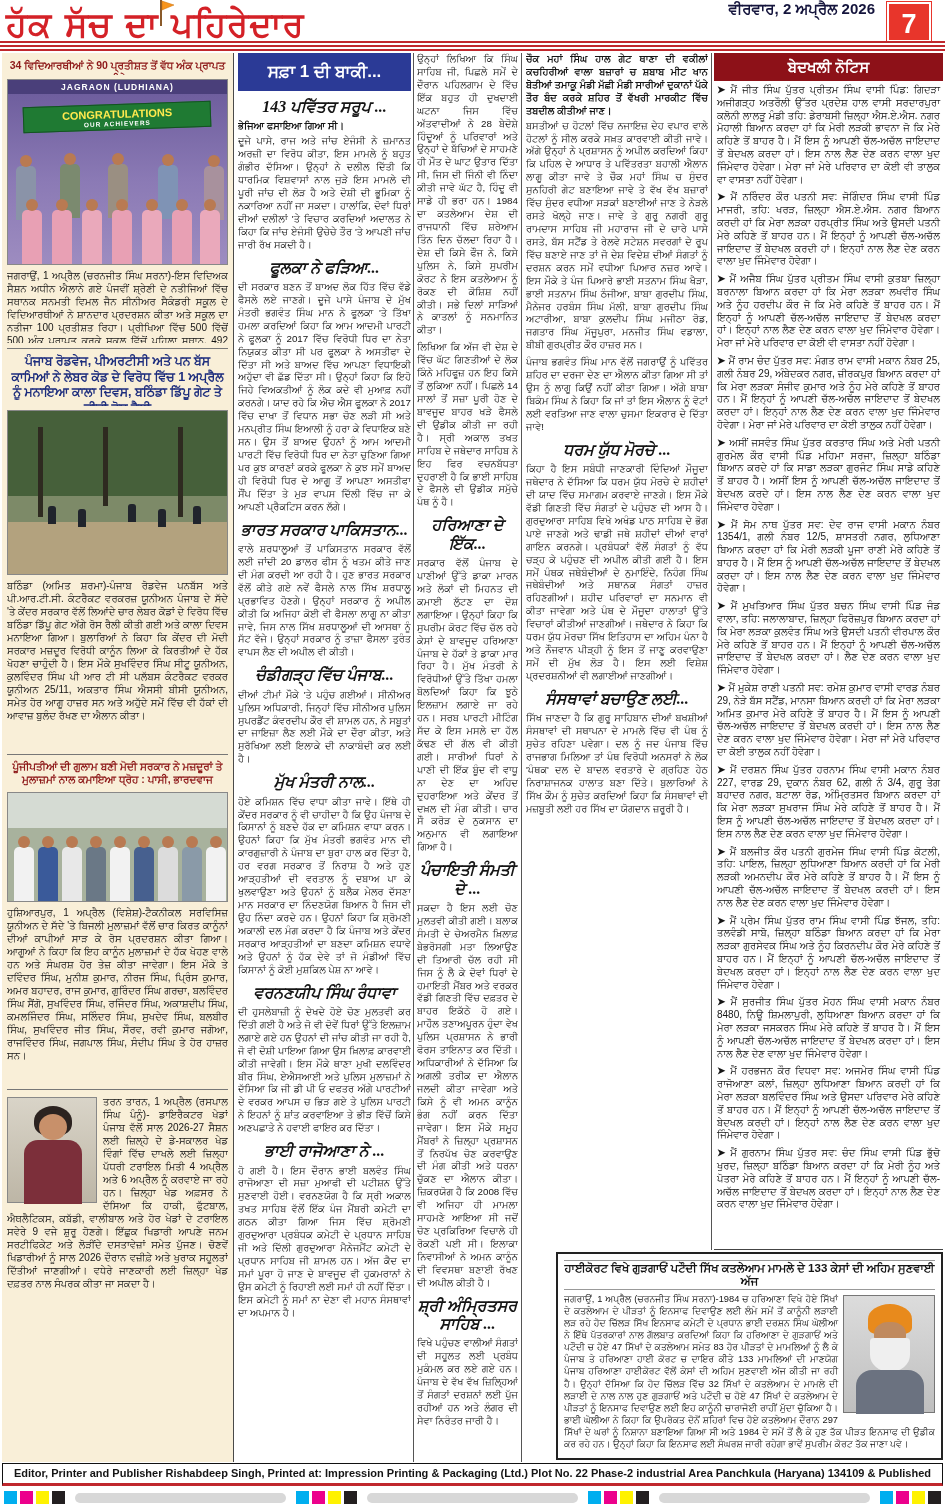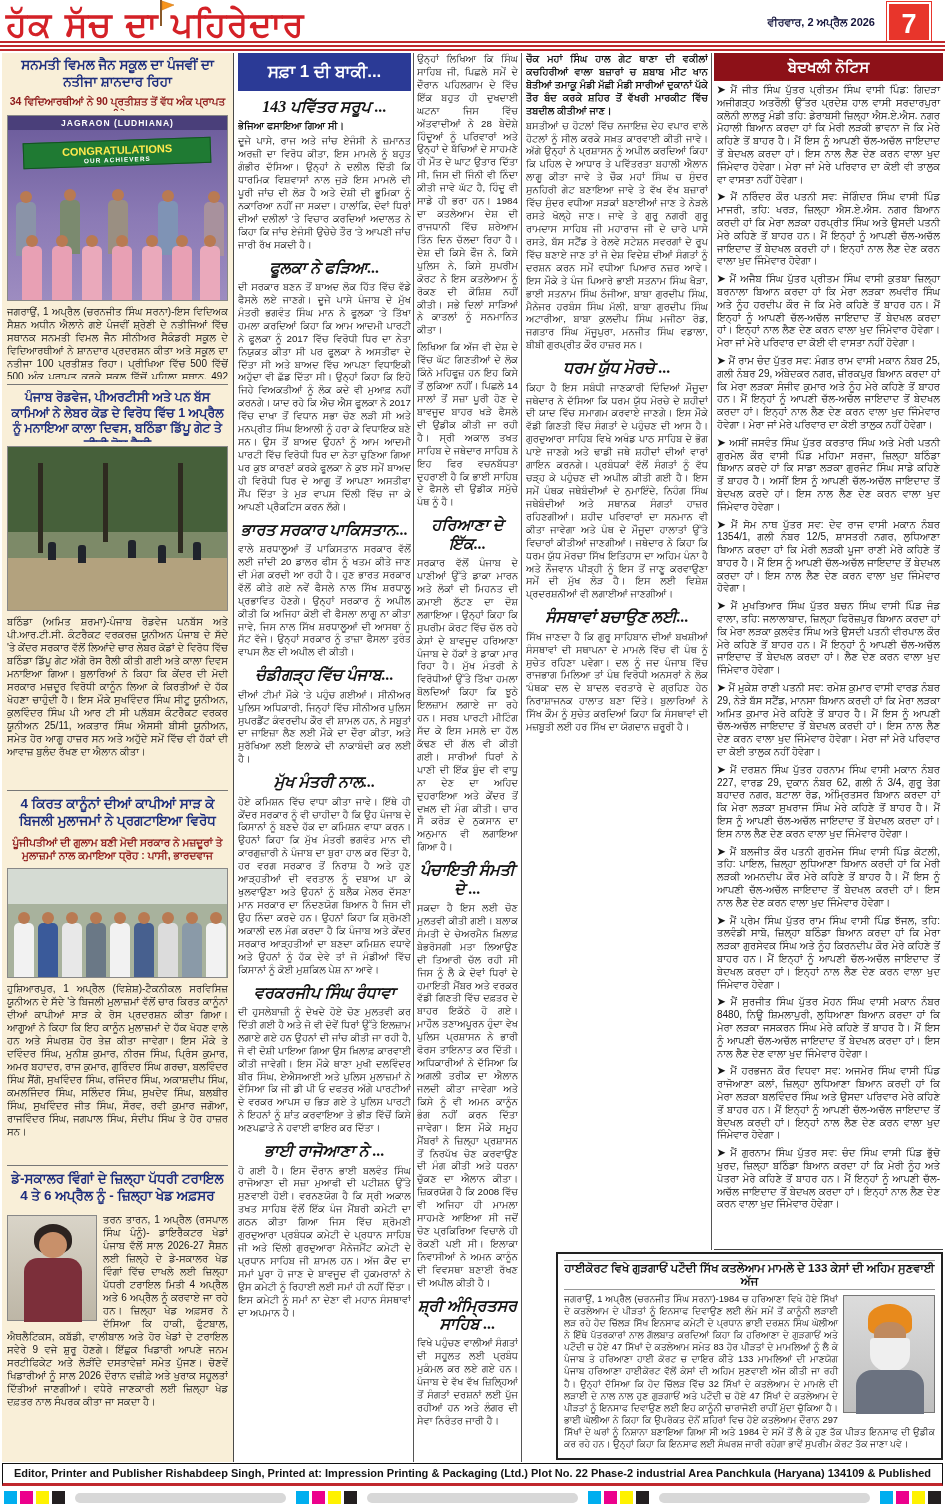--- a/index.html
+++ b/index.html
@@ -4,21 +4,21 @@
 <style>
   *{box-sizing:border-box;margin:0;padding:0;}
   html,body{background:#fff;}
   body{width:945px;height:1507px;position:relative;font-family:"Liberation Sans",sans-serif;color:#151515;overflow:hidden;}
 
   
   .masthead-title{position:absolute;left:6px;top:4px;font-family:"DejaVu Sans",sans-serif;font-weight:bold;font-size:34px;color:#d42127;letter-spacing:1px;white-space:nowrap;}
   .flag{position:absolute;left:148px;top:0px;width:26px;height:26px;}
   .head-rules{position:absolute;left:0;top:41px;width:945px;height:10px;
     background:linear-gradient(#c0272d 0 2px,#fff 2px 4px,#c0272d 4px 6px,#fff 6px 8px,#c0272d 8px 10px);}
-  .dateline{position:absolute;right:70px;top:16px;font-weight:bold;font-size:11px;color:#14143c;}
+  .dateline{position:absolute;right:70px;top:0;font-weight:bold;font-size:15px;color:#14143c;}
   .pagenum{position:absolute;right:14px;top:2px;width:44px;height:40px;background:#e8352b;color:#fff;
     font-size:27px;font-weight:bold;text-align:center;line-height:40px;border:2px solid #fff;outline:1px solid #e8352b;}
 
   
   .leftcol{position:absolute;left:2px;top:53px;width:232px;height:1409px;background:#f9efd8;
     border-right:1px solid #4a4a4a;padding:4px 5px;overflow:hidden;}
   .lc-head{color:#1d2d7d;font-weight:bold;font-size:13.5px;text-align:center;line-height:1.25;overflow:hidden;}
   .lc-dek{color:#8e1a1a;font-weight:bold;font-size:10.5px;text-align:center;margin-top:2px;overflow:hidden;}
   .lc-body{font-size:10px;text-align:justify;line-height:1.3;overflow:hidden;}
   .lc-rule{border-top:1px solid #777;margin:5px 0;}
@@ -89,21 +89,20 @@
   <svg class="flag" viewBox="0 0 26 26">
     <rect x="12" y="0" width="2" height="26" fill="#8a5a2a"></rect>
     <path d="M14 1 L26 5 L14 10 Z" fill="#f7941d" stroke="#c96e08" stroke-width="0.5"></path>
   </svg>
   <div class="dateline">ਵੀਰਵਾਰ, 2 ਅਪ੍ਰੈਲ 2026</div>
   <div class="pagenum">7</div>
   <div class="head-rules"></div>
 </div>
 
 <div class="leftcol">
-  <div class="lc-head" style="height:36px">ਸਨਮਤੀ ਵਿਮਲ ਜੈਨ ਸਕੂਲ ਦਾ ਪੰਜਵੀਂ ਦਾ ਨਤੀਜਾ ਸ਼ਾਨਦਾਰ ਰਿਹਾ</div>
   <div class="lc-dek" style="height:16px">34 ਵਿਦਿਆਰਥੀਆਂ ਨੇ 90 ਪ੍ਰਤੀਸ਼ਤ ਤੋਂ ਵੱਧ ਅੰਕ ਪ੍ਰਾਪਤ ਕੀਤੇ</div>
   <div class="photo p1">
     <div class="p1-band-top">JAGRAON (LUDHIANA)</div>
     <div class="p1-band-green">
       <span>CONGRATULATIONS</span>
       <small>OUR ACHIEVERS</small>
     </div>
     <div class="person" style="left:8px;bottom:44px;background:#8a93a8;"></div>
     <div class="person" style="left:52px;bottom:46px;background:#7b8a6f;"></div>
     <div class="person" style="left:100px;bottom:46px;background:#9a8f82;"></div>
@@ -127,37 +126,35 @@
     <div class="trunk" style="left:170px;"></div>
     <div class="fig" style="left:40px;top:58%;"></div>
     <div class="fig" style="left:70px;top:60%;"></div>
     <div class="fig" style="left:120px;top:57%;"></div>
     <div class="fig" style="left:150px;top:60%;"></div>
     <div class="fig" style="left:185px;top:58%;"></div>
   </div>
   <div class="lc-body" style="height:170px">ਬਠਿੰਡਾ (ਅਮਿਤ ਸ਼ਰਮਾ)-ਪੰਜਾਬ ਰੋਡਵੇਜ ਪਨਬੱਸ ਅਤੇ ਪੀ.ਆਰ.ਟੀ.ਸੀ. ਕੰਟਰੈਕਟ ਵਰਕਰਜ਼ ਯੂਨੀਅਨ ਪੰਜਾਬ ਦੇ ਸੱਦੇ 'ਤੇ ਕੇਂਦਰ ਸਰਕਾਰ ਵੱਲੋਂ ਲਿਆਂਦੇ ਚਾਰ ਲੇਬਰ ਕੋਡਾਂ ਦੇ ਵਿਰੋਧ ਵਿੱਚ ਬਠਿੰਡਾ ਡਿੱਪੂ ਗੇਟ ਅੱਗੇ ਰੋਸ ਰੈਲੀ ਕੀਤੀ ਗਈ ਅਤੇ ਕਾਲਾ ਦਿਵਸ ਮਨਾਇਆ ਗਿਆ। ਬੁਲਾਰਿਆਂ ਨੇ ਕਿਹਾ ਕਿ ਕੇਂਦਰ ਦੀ ਮੋਦੀ ਸਰਕਾਰ ਮਜ਼ਦੂਰ ਵਿਰੋਧੀ ਕਾਨੂੰਨ ਲਿਆ ਕੇ ਕਿਰਤੀਆਂ ਦੇ ਹੱਕ ਖੋਹਣਾ ਚਾਹੁੰਦੀ ਹੈ। ਇਸ ਮੌਕੇ ਸੁਖਵਿੰਦਰ ਸਿੰਘ ਸੀਟੂ ਯੂਨੀਅਨ, ਕੁਲਵਿੰਦਰ ਸਿੰਘ ਪੀ ਆਰ ਟੀ ਸੀ ਪਲੱਬਸ ਕੰਟਰੈਕਟ ਵਰਕਰ ਯੂਨੀਅਨ 25/11, ਅਕਤਾਰ ਸਿੰਘ ਐਸਸੀ ਬੀਸੀ ਯੂਨੀਅਨ, ਸਮੇਤ ਹੋਰ ਆਗੂ ਹਾਜ਼ਰ ਸਨ ਅਤੇ ਅਹੁੱਦੇ ਸਮੇਂ ਵਿੱਚ ਵੀ ਹੱਕਾਂ ਦੀ ਆਵਾਜ਼ ਬੁਲੰਦ ਰੱਖਣ ਦਾ ਐਲਾਨ ਕੀਤਾ।</div>
   <div class="lc-rule"></div>
 
-  <div class="lc-head" style="height:38px">4 ਕਿਰਤ ਕਾਨੂੰਨਾਂ ਦੀਆਂ ਕਾਪੀਆਂ ਸਾੜ ਕੇ ਬਿਜਲੀ ਮੁਲਾਜਮਾਂ ਨੇ ਪ੍ਰਗਟਾਇਆ ਵਿਰੋਧ</div>
   <div class="lc-dek" style="height:28px">ਪੂੰਜੀਪਤੀਆਂ ਦੀ ਗੁਲਾਮ ਬਣੀ ਮੋਦੀ ਸਰਕਾਰ ਨੇ ਮਜ਼ਦੂਰਾਂ ਤੇ ਮੁਲਾਜ਼ਮਾਂ ਨਾਲ ਕਮਾਇਆ ਧ੍ਰੋਹ : ਪਾਸੀ, ਭਾਰਦਵਾਜ</div>
   <div class="photo p3">
     <div class="person" style="left:6px;bottom:0;background:#f2f2f2;"></div>
     <div class="person" style="left:30px;bottom:0;background:#3a5a9a;"></div>
     <div class="person" style="left:54px;bottom:0;background:#e8e8e8;"></div>
     <div class="person" style="left:78px;bottom:0;background:#6a7886;"></div>
     <div class="person" style="left:102px;bottom:0;background:#f2f2f2;"></div>
     <div class="person" style="left:126px;bottom:0;background:#47608f;"></div>
     <div class="person" style="left:150px;bottom:0;background:#dcdcdc;"></div>
     <div class="person" style="left:174px;bottom:0;background:#8a9aa8;"></div>
     <div class="person" style="left:198px;bottom:0;background:#f2f2f2;"></div>
   </div>
   <div class="lc-body" style="height:178px">ਹੁਸ਼ਿਆਰਪੁਰ, 1 ਅਪ੍ਰੈਲ (ਵਿਸ਼ੇਸ਼)-ਟੈਕਨੀਕਲ ਸਰਵਿਸਿਜ਼ ਯੂਨੀਅਨ ਦੇ ਸੱਦੇ 'ਤੇ ਬਿਜਲੀ ਮੁਲਾਜ਼ਮਾਂ ਵੱਲੋਂ ਚਾਰ ਕਿਰਤ ਕਾਨੂੰਨਾਂ ਦੀਆਂ ਕਾਪੀਆਂ ਸਾੜ ਕੇ ਰੋਸ ਪ੍ਰਦਰਸ਼ਨ ਕੀਤਾ ਗਿਆ। ਆਗੂਆਂ ਨੇ ਕਿਹਾ ਕਿ ਇਹ ਕਾਨੂੰਨ ਮੁਲਾਜ਼ਮਾਂ ਦੇ ਹੱਕ ਖੋਹਣ ਵਾਲੇ ਹਨ ਅਤੇ ਸੰਘਰਸ਼ ਹੋਰ ਤੇਜ਼ ਕੀਤਾ ਜਾਵੇਗਾ। ਇਸ ਮੌਕੇ ਤੇ ਦਵਿੰਦਰ ਸਿੰਘ, ਮੁਨੀਸ਼ ਕੁਮਾਰ, ਨੀਰਜ ਸਿੰਘ, ਪ੍ਰਿੰਸ ਕੁਮਾਰ, ਅਮਰ ਬਹਾਦਰ, ਰਾਜ ਕੁਮਾਰ, ਗੁਰਿੰਦਰ ਸਿੰਘ ਗਰਚਾ, ਬਲਵਿੰਦਰ ਸਿੰਘ ਸੈਂਗੋ, ਸੁਖਵਿੰਦਰ ਸਿੰਘ, ਰਜਿੰਦਰ ਸਿੰਘ, ਅਕਾਸ਼ਦੀਪ ਸਿੰਘ, ਕਮਲਜਿੰਦਰ ਸਿੰਘ, ਸਲਿੰਦਰ ਸਿੰਘ, ਸੁਖਦੇਵ ਸਿੰਘ, ਬਲਬੀਰ ਸਿੰਘ, ਸੁਖਵਿੰਦਰ ਜੀਤ ਸਿੰਘ, ਸੌਰਵ, ਰਵੀ ਕੁਮਾਰ ਜਗੋਆ, ਰਾਜਵਿੰਦਰ ਸਿੰਘ, ਜਗਪਾਲ ਸਿੰਘ, ਸੰਦੀਪ ਸਿੰਘ ਤੇ ਹੋਰ ਹਾਜ਼ਰ ਸਨ।</div>
   <div class="lc-rule"></div>
 
-  <div class="lc-head" style="height:42px">ਡੇ-ਸਕਾਲਰ ਵਿੰਗਾਂ ਦੇ ਜ਼ਿਲ੍ਹਾ ਪੱਧਰੀ ਟਰਾਇਲ 4 ਤੇ 6 ਅਪ੍ਰੈਲ ਨੂੰ - ਜ਼ਿਲ੍ਹਾ ਖੇਡ ਅਫ਼ਸਰ</div>
   <div class="lc-body" style="height:212px">
     <span class="p4">
       <span class="p4-hair"></span>
       <span class="p4-face"></span>
       <span class="p4-body"></span>
     </span>
     <span>ਤਰਨ ਤਾਰਨ, 1 ਅਪ੍ਰੈਲ (ਰਸਪਾਲ ਸਿੰਘ ਪੰਨੂੰ)- ਡਾਇਰੈਕਟਰ ਖੇਡਾਂ ਪੰਜਾਬ ਵੱਲੋਂ ਸਾਲ 2026-27 ਸੈਸ਼ਨ ਲਈ ਜ਼ਿਲ੍ਹੇ ਦੇ ਡੇ-ਸਕਾਲਰ ਖੇਡ ਵਿੰਗਾਂ ਵਿੱਚ ਦਾਖਲੇ ਲਈ ਜ਼ਿਲ੍ਹਾ ਪੱਧਰੀ ਟਰਾਇਲ ਮਿਤੀ 4 ਅਪ੍ਰੈਲ ਅਤੇ 6 ਅਪ੍ਰੈਲ ਨੂੰ ਕਰਵਾਏ ਜਾ ਰਹੇ ਹਨ। ਜ਼ਿਲ੍ਹਾ ਖੇਡ ਅਫ਼ਸਰ ਨੇ ਦੱਸਿਆ ਕਿ ਹਾਕੀ, ਫੁੱਟਬਾਲ, ਐਥਲੈਟਿਕਸ, ਕਬੱਡੀ, ਵਾਲੀਬਾਲ ਅਤੇ ਹੋਰ ਖੇਡਾਂ ਦੇ ਟਰਾਇਲ ਸਵੇਰੇ 9 ਵਜੇ ਸ਼ੁਰੂ ਹੋਣਗੇ। ਇੱਛੁਕ ਖਿਡਾਰੀ ਆਪਣੇ ਜਨਮ ਸਰਟੀਫਿਕੇਟ ਅਤੇ ਲੋੜੀਂਦੇ ਦਸਤਾਵੇਜ਼ਾਂ ਸਮੇਤ ਪੁੱਜਣ। ਚੋਣਵੇਂ ਖਿਡਾਰੀਆਂ ਨੂੰ ਸਾਲ 2026 ਦੌਰਾਨ ਵਜ਼ੀਫ਼ੇ ਅਤੇ ਖੁਰਾਕ ਸਹੂਲਤਾਂ ਦਿੱਤੀਆਂ ਜਾਣਗੀਆਂ। ਵਧੇਰੇ ਜਾਣਕਾਰੀ ਲਈ ਜ਼ਿਲ੍ਹਾ ਖੇਡ ਦਫ਼ਤਰ ਨਾਲ ਸੰਪਰਕ ਕੀਤਾ ਜਾ ਸਕਦਾ ਹੈ।</span>
   </div>
 </div>
 
@@ -168,21 +165,21 @@
       <div class="fl pb">ਭੇਜਿਆ ਫਸਾਇਆ ਗਿਆ ਸੀ।</div>
       <div class="fl p">ਦੂਜੇ ਪਾਸੇ, ਰਾਜ ਅਤੇ ਜਾਂਚ ਏਜੰਸੀ ਨੇ ਜ਼ਮਾਨਤ ਅਰਜ਼ੀ ਦਾ ਵਿਰੋਧ ਕੀਤਾ, ਇਸ ਮਾਮਲੇ ਨੂੰ ਬਹੁਤ ਗੰਭੀਰ ਦੱਸਿਆ। ਉਨ੍ਹਾਂ ਨੇ ਦਲੀਲ ਦਿੱਤੀ ਕਿ ਧਾਰਮਿਕ ਵਿਸ਼ਵਾਸਾਂ ਨਾਲ ਜੁੜੇ ਇਸ ਮਾਮਲੇ ਦੀ ਪੂਰੀ ਜਾਂਚ ਦੀ ਲੋੜ ਹੈ ਅਤੇ ਦੋਸ਼ੀ ਦੀ ਭੂਮਿਕਾ ਨੂੰ ਨਕਾਰਿਆ ਨਹੀਂ ਜਾ ਸਕਦਾ। ਹਾਲਾਂਕਿ, ਦੋਵਾਂ ਧਿਰਾਂ ਦੀਆਂ ਦਲੀਲਾਂ 'ਤੇ ਵਿਚਾਰ ਕਰਦਿਆਂ ਅਦਾਲਤ ਨੇ ਕਿਹਾ ਕਿ ਜਾਂਚ ਏਜੰਸੀ ਉਚੇਚੇ ਤੌਰ 'ਤੇ ਆਪਣੀ ਜਾਂਚ ਜਾਰੀ ਰੱਖ ਸਕਦੀ ਹੈ।</div>
       <div class="fl sub">ਫੂਲਕਾ ਨੇ ਫੜਿਆ...</div>
       <div class="fl p">ਦੀ ਸਰਕਾਰ ਬਣਨ ਤੋਂ ਬਾਅਦ ਲੋਕ ਹਿੱਤ ਵਿੱਚ ਵੱਡੇ ਫੈਸਲੇ ਲਏ ਜਾਣਗੇ। ਦੂਜੇ ਪਾਸੇ ਪੰਜਾਬ ਦੇ ਮੁੱਖ ਮੰਤਰੀ ਭਗਵੰਤ ਸਿੰਘ ਮਾਨ ਨੇ ਫੂਲਕਾ 'ਤੇ ਤਿੱਖਾ ਹਮਲਾ ਕਰਦਿਆਂ ਕਿਹਾ ਕਿ ਆਮ ਆਦਮੀ ਪਾਰਟੀ ਨੇ ਫੂਲਕਾ ਨੂੰ 2017 ਵਿੱਚ ਵਿਰੋਧੀ ਧਿਰ ਦਾ ਨੇਤਾ ਨਿਯੁਕਤ ਕੀਤਾ ਸੀ ਪਰ ਫੂਲਕਾ ਨੇ ਅਸਤੀਫਾ ਦੇ ਦਿੱਤਾ ਸੀ ਅਤੇ ਬਾਅਦ ਵਿੱਚ ਆਪਣਾ ਵਿਧਾਇਕੀ ਅਹੁੱਦਾ ਵੀ ਛੱਡ ਦਿੱਤਾ ਸੀ। ਉਨ੍ਹਾਂ ਕਿਹਾ ਕਿ ਇਹੋ ਜਿਹੇ ਵਿਅਕਤੀਆਂ ਨੂੰ ਲੋਕ ਕਦੇ ਵੀ ਮੁਆਫ਼ ਨਹੀਂ ਕਰਨਗੇ। ਯਾਦ ਰਹੇ ਕਿ ਐਚ ਐਸ ਫੂਲਕਾ ਨੇ 2017 ਵਿੱਚ ਦਾਖਾ ਤੋਂ ਵਿਧਾਨ ਸਭਾ ਚੋਣ ਲੜੀ ਸੀ ਅਤੇ ਮਨਪ੍ਰੀਤ ਸਿੰਘ ਇਆਲੀ ਨੂੰ ਹਰਾ ਕੇ ਵਿਧਾਇਕ ਬਣੇ ਸਨ। ਉਸ ਤੋਂ ਬਾਅਦ ਉਹਨਾਂ ਨੂੰ ਆਮ ਆਦਮੀ ਪਾਰਟੀ ਵਿੱਚ ਵਿਰੋਧੀ ਧਿਰ ਦਾ ਨੇਤਾ ਚੁਣਿਆ ਗਿਆ ਪਰ ਕੁਝ ਕਾਰਣਾਂ ਕਰਕੇ ਫੂਲਕਾ ਨੇ ਕੁਝ ਸਮੇਂ ਬਾਅਦ ਹੀ ਵਿਰੋਧੀ ਧਿਰ ਦੇ ਆਗੂ ਤੋਂ ਆਪਣਾ ਅਸਤੀਫਾ ਸੌਂਪ ਦਿੱਤਾ ਤੇ ਮੁੜ ਵਾਪਸ ਦਿੱਲੀ ਵਿੱਚ ਜਾ ਕੇ ਆਪਣੀ ਪ੍ਰੈਕਟਿਸ ਕਰਨ ਲੱਗੇ।</div>
       <div class="fl sub">ਭਾਰਤ ਸਰਕਾਰ ਪਾਕਿਸਤਾਨ...</div>
       <div class="fl p">ਵਾਲੇ ਸ਼ਰਧਾਲੂਆਂ ਤੋਂ ਪਾਕਿਸਤਾਨ ਸਰਕਾਰ ਵੱਲੋਂ ਲਈ ਜਾਂਦੀ 20 ਡਾਲਰ ਫੀਸ ਨੂੰ ਖਤਮ ਕੀਤੇ ਜਾਣ ਦੀ ਮੰਗ ਕਰਦੀ ਆ ਰਹੀ ਹੈ। ਹੁਣ ਭਾਰਤ ਸਰਕਾਰ ਵੱਲੋਂ ਕੀਤੇ ਗਏ ਨਵੇਂ ਫੈਸਲੇ ਨਾਲ ਸਿੱਖ ਸ਼ਰਧਾਲੂ ਪ੍ਰਭਾਵਿਤ ਹੋਣਗੇ। ਉਨ੍ਹਾਂ ਸਰਕਾਰ ਨੂੰ ਅਪੀਲ ਕੀਤੀ ਕਿ ਅਜਿਹਾ ਕੋਈ ਵੀ ਫੈਸਲਾ ਲਾਗੂ ਨਾ ਕੀਤਾ ਜਾਵੇ, ਜਿਸ ਨਾਲ ਸਿੱਖ ਸ਼ਰਧਾਲੂਆਂ ਦੀ ਆਸਥਾ ਨੂੰ ਸੱਟ ਵੱਜੇ। ਉਨ੍ਹਾਂ ਸਰਕਾਰ ਨੂੰ ਤਾਜ਼ਾ ਫੈਸਲਾ ਤੁਰੰਤ ਵਾਪਸ ਲੈਣ ਦੀ ਅਪੀਲ ਵੀ ਕੀਤੀ।</div>
       <div class="fl sub">ਚੰਡੀਗੜ੍ਹ ਵਿੱਚ ਪੰਜਾਬ...</div>
       <div class="fl p">ਦੀਆਂ ਟੀਮਾਂ ਮੌਕੇ 'ਤੇ ਪਹੁੰਚ ਗਈਆਂ। ਸੀਨੀਅਰ ਪੁਲਿਸ ਅਧਿਕਾਰੀ, ਜਿਨ੍ਹਾਂ ਵਿੱਚ ਸੀਨੀਅਰ ਪੁਲਿਸ ਸੁਪਰਡੈਂਟ ਕੰਵਰਦੀਪ ਕੌਰ ਵੀ ਸ਼ਾਮਲ ਹਨ, ਨੇ ਸਬੂਤਾਂ ਦਾ ਜਾਇਜ਼ਾ ਲੈਣ ਲਈ ਮੌਕੇ ਦਾ ਦੌਰਾ ਕੀਤਾ, ਅਤੇ ਸੁਰੱਖਿਆ ਲਈ ਇਲਾਕੇ ਦੀ ਨਾਕਾਬੰਦੀ ਕਰ ਲਈ ਹੈ।</div>
       <div class="fl sub">ਮੁੱਖ ਮੰਤਰੀ ਨਾਲ...</div>
       <div class="fl p">ਹੋਏ ਕਮਿਸ਼ਨ ਵਿੱਚ ਵਾਧਾ ਕੀਤਾ ਜਾਵੇ। ਇੱਥੇ ਹੀ ਕੇਂਦਰ ਸਰਕਾਰ ਨੂੰ ਵੀ ਚਾਹੀਦਾ ਹੈ ਕਿ ਉਹ ਪੰਜਾਬ ਦੇ ਕਿਸਾਨਾਂ ਨੂੰ ਬਣਦੇ ਹੱਕ ਦਾ ਕਮਿਸ਼ਨ ਵਾਧਾ ਕਰਨ। ਉਹਨਾਂ ਕਿਹਾ ਕਿ ਮੁੱਖ ਮੰਤਰੀ ਭਗਵੰਤ ਮਾਨ ਦੀ ਕਾਰਗੁਜ਼ਾਰੀ ਨੇ ਪੰਜਾਬ ਦਾ ਬੁਰਾ ਹਾਲ ਕਰ ਦਿੱਤਾ ਹੈ, ਹਰ ਵਰਗ ਸਰਕਾਰ ਤੋਂ ਨਿਰਾਸ਼ ਹੈ ਅਤੇ ਹੁਣ ਆੜ੍ਹਤੀਆਂ ਦੀ ਵਰਤਾਲ ਨੂੰ ਦਬਾਅ ਪਾ ਕੇ ਖੁਲਵਾਉਣਾ ਅਤੇ ਉਹਨਾਂ ਨੂੰ ਬਲੈਕ ਮੇਲਰ ਦੱਸਣਾ ਮਾਨ ਸਰਕਾਰ ਦਾ ਨਿੰਦਣਯੋਗ ਬਿਆਨ ਹੈ ਜਿਸ ਦੀ ਉਹ ਨਿੰਦਾ ਕਰਦੇ ਹਨ। ਉਹਨਾਂ ਕਿਹਾ ਕਿ ਸ਼੍ਰੋਮਣੀ ਅਕਾਲੀ ਦਲ ਮੰਗ ਕਰਦਾ ਹੈ ਕਿ ਪੰਜਾਬ ਅਤੇ ਕੇਂਦਰ ਸਰਕਾਰ ਆੜ੍ਹਤੀਆਂ ਦਾ ਬਣਦਾ ਕਮਿਸ਼ਨ ਵਧਾਵੇ ਅਤੇ ਉਹਨਾਂ ਨੂੰ ਹੱਕ ਦੇਵੇ ਤਾਂ ਜੋ ਮੰਡੀਆਂ ਵਿੱਚ ਕਿਸਾਨਾਂ ਨੂੰ ਕੋਈ ਮੁਸ਼ਕਿਲ ਪੇਸ਼ ਨਾ ਆਵੇ।</div>
-      <div class="fl sub">ਵਰਕਰਜੀਪ ਸਿੰਘ ਰੰਧਾਵਾ</div>
+      <div class="fl sub">ਵਰਨਣਯੀਪ ਸਿੰਘ ਰੰਧਾਵਾ</div>
       <div class="fl p">ਦੀ ਹੁਸਲੇਬਾਜ਼ੀ ਨੂੰ ਦੇਖਦੇ ਹੋਏ ਚੋਣ ਮੁਲਤਵੀ ਕਰ ਦਿੱਤੀ ਗਈ ਹੈ ਅਤੇ ਜੋ ਵੀ ਦੋਵੇਂ ਧਿਰਾਂ ਉੱਤੇ ਇਲਜ਼ਾਮ ਲਗਾਏ ਗਏ ਹਨ ਉਹਨਾਂ ਦੀ ਜਾਂਚ ਕੀਤੀ ਜਾ ਰਹੀ ਹੈ, ਜੋ ਵੀ ਦੋਸ਼ੀ ਪਾਇਆ ਗਿਆ ਉਸ ਖ਼ਿਲਾਫ਼ ਕਾਰਵਾਈ ਕੀਤੀ ਜਾਵੇਗੀ। ਇਸ ਮੌਕੇ ਥਾਣਾ ਮੁਖੀ ਦਲਵਿੰਦਰ ਬੀਰ ਸਿੰਘ, ਏਐਸਆਈ ਅਤੇ ਪੁਲਿਸ ਮੁਲਾਜ਼ਮਾਂ ਨੇ ਦੱਸਿਆ ਕਿ ਜੀ ਡੀ ਪੀ ਓ ਦਫਤਰ ਅੱਗੇ ਪਾਰਟੀਆਂ ਦੇ ਵਰਕਰ ਆਪਸ ਚ ਭਿੜ ਗਏ ਤੇ ਪੁਲਿਸ ਪਾਰਟੀ ਨੇ ਇਹਨਾਂ ਨੂੰ ਸ਼ਾਂਤ ਕਰਵਾਇਆ ਤੇ ਭੀੜ ਵਿੱਚੋਂ ਕਿਸੇ ਅਣਪਛਾਤੇ ਨੇ ਹਵਾਈ ਫਾਇਰ ਕਰ ਦਿੱਤਾ।</div>
       <div class="fl sub">ਭਾਈ ਰਾਜੋਆਣਾ ਨੇ ...</div>
       <div class="fl p">ਹੋ ਗਈ ਹੈ। ਇਸ ਦੌਰਾਨ ਭਾਈ ਬਲਵੰਤ ਸਿੰਘ ਰਾਜੋਆਣਾ ਦੀ ਸਜ਼ਾ ਮੁਆਫੀ ਦੀ ਪਟੀਸ਼ਨ ਉੱਤੇ ਸੁਣਵਾਈ ਹੋਈ। ਵਰਨਣਯੋਗ ਹੈ ਕਿ ਸ੍ਰੀ ਅਕਾਲ ਤਖਤ ਸਾਹਿਬ ਵੱਲੋਂ ਇੱਕ ਪੰਜ ਮੈਂਬਰੀ ਕਮੇਟੀ ਦਾ ਗਠਨ ਕੀਤਾ ਗਿਆ ਜਿਸ ਵਿੱਚ ਸ਼੍ਰੋਮਣੀ ਗੁਰਦੁਆਰਾ ਪ੍ਰਬੰਧਕ ਕਮੇਟੀ ਦੇ ਪ੍ਰਧਾਨ ਸਾਹਿਬ ਜੀ ਅਤੇ ਦਿੱਲੀ ਗੁਰਦੁਆਰਾ ਮੈਨੇਜਮੈਂਟ ਕਮੇਟੀ ਦੇ ਪ੍ਰਧਾਨ ਸਾਹਿਬ ਜੀ ਸ਼ਾਮਲ ਹਨ। ਅੱਜ ਕੈਦ ਦਾ ਸਮਾਂ ਪੂਰਾ ਹੋ ਜਾਣ ਦੇ ਬਾਵਜੂਦ ਵੀ ਹੁਕਮਰਾਨਾਂ ਨੇ ਉਸ ਕਮੇਟੀ ਨੂੰ ਰਿਹਾਈ ਲਈ ਸਮਾਂ ਹੀ ਨਹੀਂ ਦਿੱਤਾ। ਇਸ ਕਮੇਟੀ ਨੂੰ ਸਮਾਂ ਨਾ ਦੇਣਾ ਵੀ ਮਹਾਨ ਸੰਸਥਾਵਾਂ ਦਾ ਅਪਮਾਨ ਹੈ।</div>
     </div>
 </div>
 <div class="mcol" id="mcolB">
   <div>
       <div class="fl p">ਉਨ੍ਹਾਂ ਲਿਖਿਆ ਕਿ ਸਿੰਘ ਸਾਹਿਬ ਜੀ, ਪਿਛਲੇ ਸਮੇਂ ਦੇ ਦੌਰਾਨ ਪਹਿਲਗਾਮ ਦੇ ਵਿੱਚ ਇੱਕ ਬਹੁਤ ਹੀ ਦੁਖਦਾਈ ਘਟਨਾ ਜਿਸ ਵਿੱਚ ਅੱਤਵਾਦੀਆਂ ਨੇ 28 ਬੇਦੋਸ਼ੇ ਹਿੰਦੂਆਂ ਨੂੰ ਪਰਿਵਾਰਾਂ ਅਤੇ ਉਨ੍ਹਾਂ ਦੇ ਬੱਚਿਆਂ ਦੇ ਸਾਹਮਣੇ ਹੀ ਮੌਤ ਦੇ ਘਾਟ ਉਤਾਰ ਦਿੱਤਾ ਸੀ, ਜਿਸ ਦੀ ਜਿੰਨੀ ਵੀ ਨਿੰਦਾ ਕੀਤੀ ਜਾਵੇ ਘੱਟ ਹੈ, ਹਿੰਦੂ ਵੀ ਸਾਡੇ ਹੀ ਭਰਾ ਹਨ। 1984 ਦਾ ਕਤਲੇਆਮ ਦੇਸ਼ ਦੀ ਰਾਜਧਾਨੀ ਵਿੱਚ ਸ਼ਰੇਆਮ ਤਿੰਨ ਦਿਨ ਚੱਲਦਾ ਰਿਹਾ ਹੈ। ਦੇਸ਼ ਦੀ ਕਿਸੇ ਫੌਜ ਨੇ, ਕਿਸੇ ਪੁਲਿਸ ਨੇ, ਕਿਸੇ ਸੁਪਰੀਮ ਕੋਰਟ ਨੇ ਇਸ ਕਤਲੇਆਮ ਨੂੰ ਰੋਕਣ ਦੀ ਕੋਸ਼ਿਸ਼ ਨਹੀਂ ਕੀਤੀ। ਸਭੇ ਦਿਲਾਂ ਸਾੜਿਆਂ ਨੇ ਕਾਤਲਾਂ ਨੂੰ ਸਨਮਾਨਿਤ ਕੀਤਾ।</div>
       <div class="fl p">ਲਿਖਿਆ ਕਿ ਅੱਜ ਵੀ ਦੇਸ਼ ਦੇ ਵਿੱਚ ਘੱਟ ਗਿਣਤੀਆਂ ਦੇ ਲੋਕ ਕਿੰਨੇ ਮਹਿਫੂਜ਼ ਹਨ ਇਹ ਕਿਸੇ ਤੋਂ ਲੁਕਿਆ ਨਹੀਂ। ਪਿਛਲੇ 14 ਸਾਲਾਂ ਤੋਂ ਸਜ਼ਾ ਪੂਰੀ ਹੋਣ ਦੇ ਬਾਵਜੂਦ ਬਾਹਰ ਖੜੇ ਫੈਸਲੇ ਦੀ ਉਡੀਕ ਕੀਤੀ ਜਾ ਰਹੀ ਹੈ। ਸ੍ਰੀ ਅਕਾਲ ਤਖਤ ਸਾਹਿਬ ਦੇ ਜਥੇਦਾਰ ਸਾਹਿਬ ਨੇ ਇਹ ਫਿਰ ਵਚਨਬੱਧਤਾ ਦੁਹਰਾਈ ਹੈ ਕਿ ਭਾਈ ਸਾਹਿਬ ਦੇ ਫੈਸਲੇ ਦੀ ਉਡੀਕ ਸਮੁੱਚੇ ਪੰਥ ਨੂੰ ਹੈ।</div>
       <div class="fl sub">ਹਰਿਆਣਾ ਦੇ ਇੱਕ...</div>
@@ -190,20 +187,21 @@
       <div class="fl sub">ਪੰਚਾਇਤੀ ਸੰਮਤੀ ਦੇ ...</div>
       <div class="fl p">ਸਕਦਾ ਹੈ ਇਸ ਲਈ ਚੋਣ ਮੁਲਤਵੀ ਕੀਤੀ ਗਈ। ਬਲਾਕ ਸੰਮਤੀ ਦੇ ਚੇਅਰਮੈਨ ਖ਼ਿਲਾਫ਼ ਬੇਭਰੋਸਗੀ ਮਤਾ ਲਿਆਉਣ ਦੀ ਤਿਆਰੀ ਚੱਲ ਰਹੀ ਸੀ ਜਿਸ ਨੂੰ ਲੈ ਕੇ ਦੋਵਾਂ ਧਿਰਾਂ ਦੇ ਹਮਾਇਤੀ ਮੈਂਬਰ ਅਤੇ ਵਰਕਰ ਵੱਡੀ ਗਿਣਤੀ ਵਿੱਚ ਦਫ਼ਤਰ ਦੇ ਬਾਹਰ ਇਕੱਠੇ ਹੋ ਗਏ। ਮਾਹੌਲ ਤਣਾਅਪੂਰਨ ਹੁੰਦਾ ਵੇਖ ਪੁਲਿਸ ਪ੍ਰਸ਼ਾਸਨ ਨੇ ਭਾਰੀ ਫੋਰਸ ਤਾਇਨਾਤ ਕਰ ਦਿੱਤੀ। ਅਧਿਕਾਰੀਆਂ ਨੇ ਦੱਸਿਆ ਕਿ ਅਗਲੀ ਤਰੀਕ ਦਾ ਐਲਾਨ ਜਲਦੀ ਕੀਤਾ ਜਾਵੇਗਾ ਅਤੇ ਕਿਸੇ ਨੂੰ ਵੀ ਅਮਨ ਕਾਨੂੰਨ ਭੰਗ ਨਹੀਂ ਕਰਨ ਦਿੱਤਾ ਜਾਵੇਗਾ। ਇਸ ਮੌਕੇ ਸਮੂਹ ਮੈਂਬਰਾਂ ਨੇ ਜ਼ਿਲ੍ਹਾ ਪ੍ਰਸ਼ਾਸਨ ਤੋਂ ਨਿਰਪੱਖ ਚੋਣ ਕਰਵਾਉਣ ਦੀ ਮੰਗ ਕੀਤੀ ਅਤੇ ਧਰਨਾ ਚੁੱਕਣ ਦਾ ਐਲਾਨ ਕੀਤਾ। ਜ਼ਿਕਰਯੋਗ ਹੈ ਕਿ 2008 ਵਿੱਚ ਵੀ ਅਜਿਹਾ ਹੀ ਮਾਮਲਾ ਸਾਹਮਣੇ ਆਇਆ ਸੀ ਜਦੋਂ ਚੋਣ ਪ੍ਰਕਿਰਿਆ ਵਿਚਾਲੇ ਹੀ ਰੋਕਣੀ ਪਈ ਸੀ। ਇਲਾਕਾ ਨਿਵਾਸੀਆਂ ਨੇ ਅਮਨ ਕਾਨੂੰਨ ਦੀ ਵਿਵਸਥਾ ਬਣਾਈ ਰੱਖਣ ਦੀ ਅਪੀਲ ਕੀਤੀ ਹੈ।</div>
       <div class="fl sub">ਸ਼੍ਰੀ ਅੰਮ੍ਰਿਤਸਰ ਸਾਹਿਬ ...</div>
       <div class="fl p">ਵਿਖੇ ਪਹੁੰਚਣ ਵਾਲੀਆਂ ਸੰਗਤਾਂ ਦੀ ਸਹੂਲਤ ਲਈ ਪ੍ਰਬੰਧ ਮੁਕੰਮਲ ਕਰ ਲਏ ਗਏ ਹਨ। ਪੰਜਾਬ ਦੇ ਵੱਖ ਵੱਖ ਜ਼ਿਲ੍ਹਿਆਂ ਤੋਂ ਸੰਗਤਾਂ ਦਰਸ਼ਨਾਂ ਲਈ ਪੁੱਜ ਰਹੀਆਂ ਹਨ ਅਤੇ ਲੰਗਰ ਦੀ ਸੇਵਾ ਨਿਰੰਤਰ ਜਾਰੀ ਹੈ।</div>
     </div>
 </div>
 <div class="mcol" id="mcolC">
   <div>
       <div class="fl pb">ਚੌਕ ਮਹਾਂ ਸਿੰਘ ਹਾਲ ਗੇਟ ਥਾਣਾ ਦੀ ਵਕੀਲਾਂ ਕਚਹਿਰੀਆਂ ਵਾਲਾ ਬਜ਼ਾਰਾਂ ਚ ਸ਼ਬਾਬ ਮੀਟ ਖਾਨ ਬੋਤੀਆਂ ਤਮਾਕੂ ਮੰਡੀ ਮੱਛੀ ਮੰਡੀ ਸਾਰੀਆਂ ਦੁਕਾਨਾਂ ਪੱਕੇ ਤੌਰ ਬੰਦ ਕਰਕੇ ਸ਼ਹਿਰ ਤੋਂ ਵੱਖਰੀ ਮਾਰਕੀਟ ਵਿੱਚ ਤਬਦੀਲ ਕੀਤੀਆਂ ਜਾਣ।</div>
       <div class="fl p">ਬਸਤੀਆਂ ਚ ਹੋਟਲਾਂ ਵਿੱਚ ਨਜਾਇਜ਼ ਦੇਹ ਵਪਾਰ ਵਾਲੇ ਹੋਟਲਾਂ ਨੂੰ ਸੀਲ ਕਰਕੇ ਸਖ਼ਤ ਕਾਰਵਾਈ ਕੀਤੀ ਜਾਵੇ। ਅੱਗੇ ਉਨ੍ਹਾਂ ਨੇ ਪ੍ਰਸ਼ਾਸਨ ਨੂੰ ਅਪੀਲ ਕਰਦਿਆਂ ਕਿਹਾ ਕਿ ਪਹਿਲ ਦੇ ਆਧਾਰ ਤੇ ਪਵਿੱਤਰਤਾ ਬਹਾਲੀ ਐਲਾਨ ਲਾਗੂ ਕੀਤਾ ਜਾਵੇ ਤੇ ਚੌਕ ਮਹਾਂ ਸਿੰਘ ਚ ਸੁੰਦਰ ਸੁਨਹਿਰੀ ਗੇਟ ਬਣਾਇਆ ਜਾਵੇ ਤੇ ਵੱਖ ਵੱਖ ਬਜ਼ਾਰਾਂ ਵਿੱਚ ਸੁੰਦਰ ਵਧੀਆ ਸੜਕਾਂ ਬਣਾਈਆਂ ਜਾਣ ਤੇ ਨੇੜਲੇ ਰਸਤੇ ਖੋਲ੍ਹੇ ਜਾਣ। ਜਾਵੇ ਤੇ ਗੁਰੂ ਨਗਰੀ ਗੁਰੂ ਰਾਮਦਾਸ ਸਾਹਿਬ ਜੀ ਮਹਾਰਾਜ ਜੀ ਦੇ ਚਾਰੇ ਪਾਸੇ ਰਸਤੇ, ਬੱਸ ਸਟੈਂਡ ਤੇ ਰੇਲਵੇ ਸਟੇਸ਼ਨ ਸਵਰਗਾਂ ਦੇ ਰੂਪ ਵਿੱਚ ਬਣਾਏ ਜਾਣ ਤਾਂ ਜੋ ਦੇਸ਼ ਵਿਦੇਸ਼ ਦੀਆਂ ਸੰਗਤਾਂ ਨੂੰ ਦਰਸ਼ਨ ਕਰਨ ਸਮੇਂ ਵਧੀਆ ਪਿਆਰ ਨਜ਼ਰ ਆਵੇ। ਇਸ ਮੌਕੇ ਤੇ ਪੰਜ ਪਿਆਰੇ ਭਾਈ ਸਤਨਾਮ ਸਿੰਘ ਖੈੜਾ, ਭਾਈ ਸਤਨਾਮ ਸਿੰਘ ਠੰਜੀਆ, ਬਾਬਾ ਗੁਰਦੀਪ ਸਿੰਘ, ਮੈਨੇਜਰ ਹਰਬੰਸ ਸਿੰਘ ਮੱਲੀ, ਬਾਬਾ ਗੁਰਦੀਪ ਸਿੰਘ ਅਟਾਰੀਆ, ਬਾਬਾ ਕੁਲਦੀਪ ਸਿੰਘ ਮਜੀਠਾ ਰੋਡ, ਜਗਤਾਰ ਸਿੰਘ ਮੱਜੂਪੁਰਾ, ਮਨਜੀਤ ਸਿੰਘ ਵਡਾਲਾ, ਬੀਬੀ ਗੁਰਪ੍ਰੀਤ ਕੌਰ ਹਾਜ਼ਰ ਸਨ।</div>
+      <div class="fl p">ਪੰਜਾਬ ਭਗਵੰਤ ਸਿੰਘ ਮਾਨ ਵੱਲੋਂ ਜਗਰਾਉਂ ਨੂੰ ਪਵਿੱਤਰ ਸ਼ਹਿਰ ਦਾ ਦਰਜਾ ਦੇਣ ਦਾ ਐਲਾਨ ਕੀਤਾ ਗਿਆ ਸੀ ਤਾਂ ਉਸ ਨੂੰ ਲਾਗੂ ਕਿਉਂ ਨਹੀਂ ਕੀਤਾ ਗਿਆ। ਅੱਗੇ ਬਾਬਾ ਬਿਕੰਮ ਸਿੰਘ ਨੇ ਕਿਹਾ ਕਿ ਜਾਂ ਤਾਂ ਇਸ ਐਲਾਨ ਨੂੰ ਵੋਟਾਂ ਲਈ ਵਰਤਿਆ ਜਾਣ ਵਾਲਾ ਚੁਸਮਾ ਇਕਰਾਰ ਦੇ ਦਿੱਤਾ ਜਾਵੇ!</div>
       <div class="fl sub">ਧਰਮ ਯੁੱਧ ਮੋਰਚੇ ...</div>
       <div class="fl p">ਕਿਹਾ ਹੈ ਇਸ ਸਬੰਧੀ ਜਾਣਕਾਰੀ ਦਿੰਦਿਆਂ ਮੌਜੂਦਾ ਜਥੇਦਾਰ ਨੇ ਦੱਸਿਆ ਕਿ ਧਰਮ ਯੁੱਧ ਮੋਰਚੇ ਦੇ ਸ਼ਹੀਦਾਂ ਦੀ ਯਾਦ ਵਿੱਚ ਸਮਾਗਮ ਕਰਵਾਏ ਜਾਣਗੇ। ਇਸ ਮੌਕੇ ਵੱਡੀ ਗਿਣਤੀ ਵਿੱਚ ਸੰਗਤਾਂ ਦੇ ਪਹੁੰਚਣ ਦੀ ਆਸ ਹੈ। ਗੁਰਦੁਆਰਾ ਸਾਹਿਬ ਵਿਖੇ ਅਖੰਡ ਪਾਠ ਸਾਹਿਬ ਦੇ ਭੋਗ ਪਾਏ ਜਾਣਗੇ ਅਤੇ ਢਾਡੀ ਜਥੇ ਸ਼ਹੀਦਾਂ ਦੀਆਂ ਵਾਰਾਂ ਗਾਇਨ ਕਰਨਗੇ। ਪ੍ਰਬੰਧਕਾਂ ਵੱਲੋਂ ਸੰਗਤਾਂ ਨੂੰ ਵੱਧ ਚੜ੍ਹ ਕੇ ਪਹੁੰਚਣ ਦੀ ਅਪੀਲ ਕੀਤੀ ਗਈ ਹੈ। ਇਸ ਸਮੇਂ ਪੰਥਕ ਜਥੇਬੰਦੀਆਂ ਦੇ ਨੁਮਾਇੰਦੇ, ਨਿਹੰਗ ਸਿੰਘ ਜਥੇਬੰਦੀਆਂ ਅਤੇ ਸਥਾਨਕ ਸੰਗਤਾਂ ਹਾਜ਼ਰ ਰਹਿਣਗੀਆਂ। ਸ਼ਹੀਦ ਪਰਿਵਾਰਾਂ ਦਾ ਸਨਮਾਨ ਵੀ ਕੀਤਾ ਜਾਵੇਗਾ ਅਤੇ ਪੰਥ ਦੇ ਮੌਜੂਦਾ ਹਾਲਾਤਾਂ ਉੱਤੇ ਵਿਚਾਰਾਂ ਕੀਤੀਆਂ ਜਾਣਗੀਆਂ। ਜਥੇਦਾਰ ਨੇ ਕਿਹਾ ਕਿ ਧਰਮ ਯੁੱਧ ਮੋਰਚਾ ਸਿੱਖ ਇਤਿਹਾਸ ਦਾ ਅਹਿਮ ਪੰਨਾ ਹੈ ਅਤੇ ਨੌਜਵਾਨ ਪੀੜ੍ਹੀ ਨੂੰ ਇਸ ਤੋਂ ਜਾਣੂ ਕਰਵਾਉਣਾ ਸਮੇਂ ਦੀ ਮੁੱਖ ਲੋੜ ਹੈ। ਇਸ ਲਈ ਵਿਸ਼ੇਸ਼ ਪ੍ਰਦਰਸ਼ਨੀਆਂ ਵੀ ਲਗਾਈਆਂ ਜਾਣਗੀਆਂ।</div>
       <div class="fl sub">ਸੰਸਥਾਵਾਂ ਬਚਾਉਣ ਲਈ...</div>
       <div class="fl p">ਸਿੱਖ ਜਾਣਦਾ ਹੈ ਕਿ ਗੁਰੂ ਸਾਹਿਬਾਨ ਦੀਆਂ ਬਖਸ਼ੀਆਂ ਸੰਸਥਾਵਾਂ ਦੀ ਸਥਾਪਨਾ ਦੇ ਮਾਮਲੇ ਵਿੱਚ ਵੀ ਪੰਥ ਨੂੰ ਸੁਚੇਤ ਰਹਿਣਾ ਪਵੇਗਾ। ਦਲ ਨੂੰ ਜਦ ਪੰਜਾਬ ਵਿੱਚ ਰਾਜਭਾਗ ਮਿਲਿਆ ਤਾਂ ਪੰਥ ਵਿਰੋਧੀ ਅਨਸਰਾਂ ਨੇ ਲੋਕ 'ਪੰਥਕ' ਦਲ ਦੇ ਬਾਦਲ ਵਰਤਾਰੇ ਦੇ ਗ੍ਰਹਿਣ ਹੇਠ ਨਿਰਾਸ਼ਾਜਨਕ ਹਾਲਾਤ ਬਣਾ ਦਿੱਤੇ। ਬੁਲਾਰਿਆਂ ਨੇ ਸਿੱਖ ਕੌਮ ਨੂੰ ਸੁਚੇਤ ਕਰਦਿਆਂ ਕਿਹਾ ਕਿ ਸੰਸਥਾਵਾਂ ਦੀ ਮਜ਼ਬੂਤੀ ਲਈ ਹਰ ਸਿੱਖ ਦਾ ਯੋਗਦਾਨ ਜ਼ਰੂਰੀ ਹੈ।</div>
     </div>
 </div>
 
 <div class="vrule" style="left:413px;height:1409px"></div>
 <div class="vrule" style="left:521px;height:1409px"></div>
 <div class="vrule" style="left:711px;height:1197px"></div>

